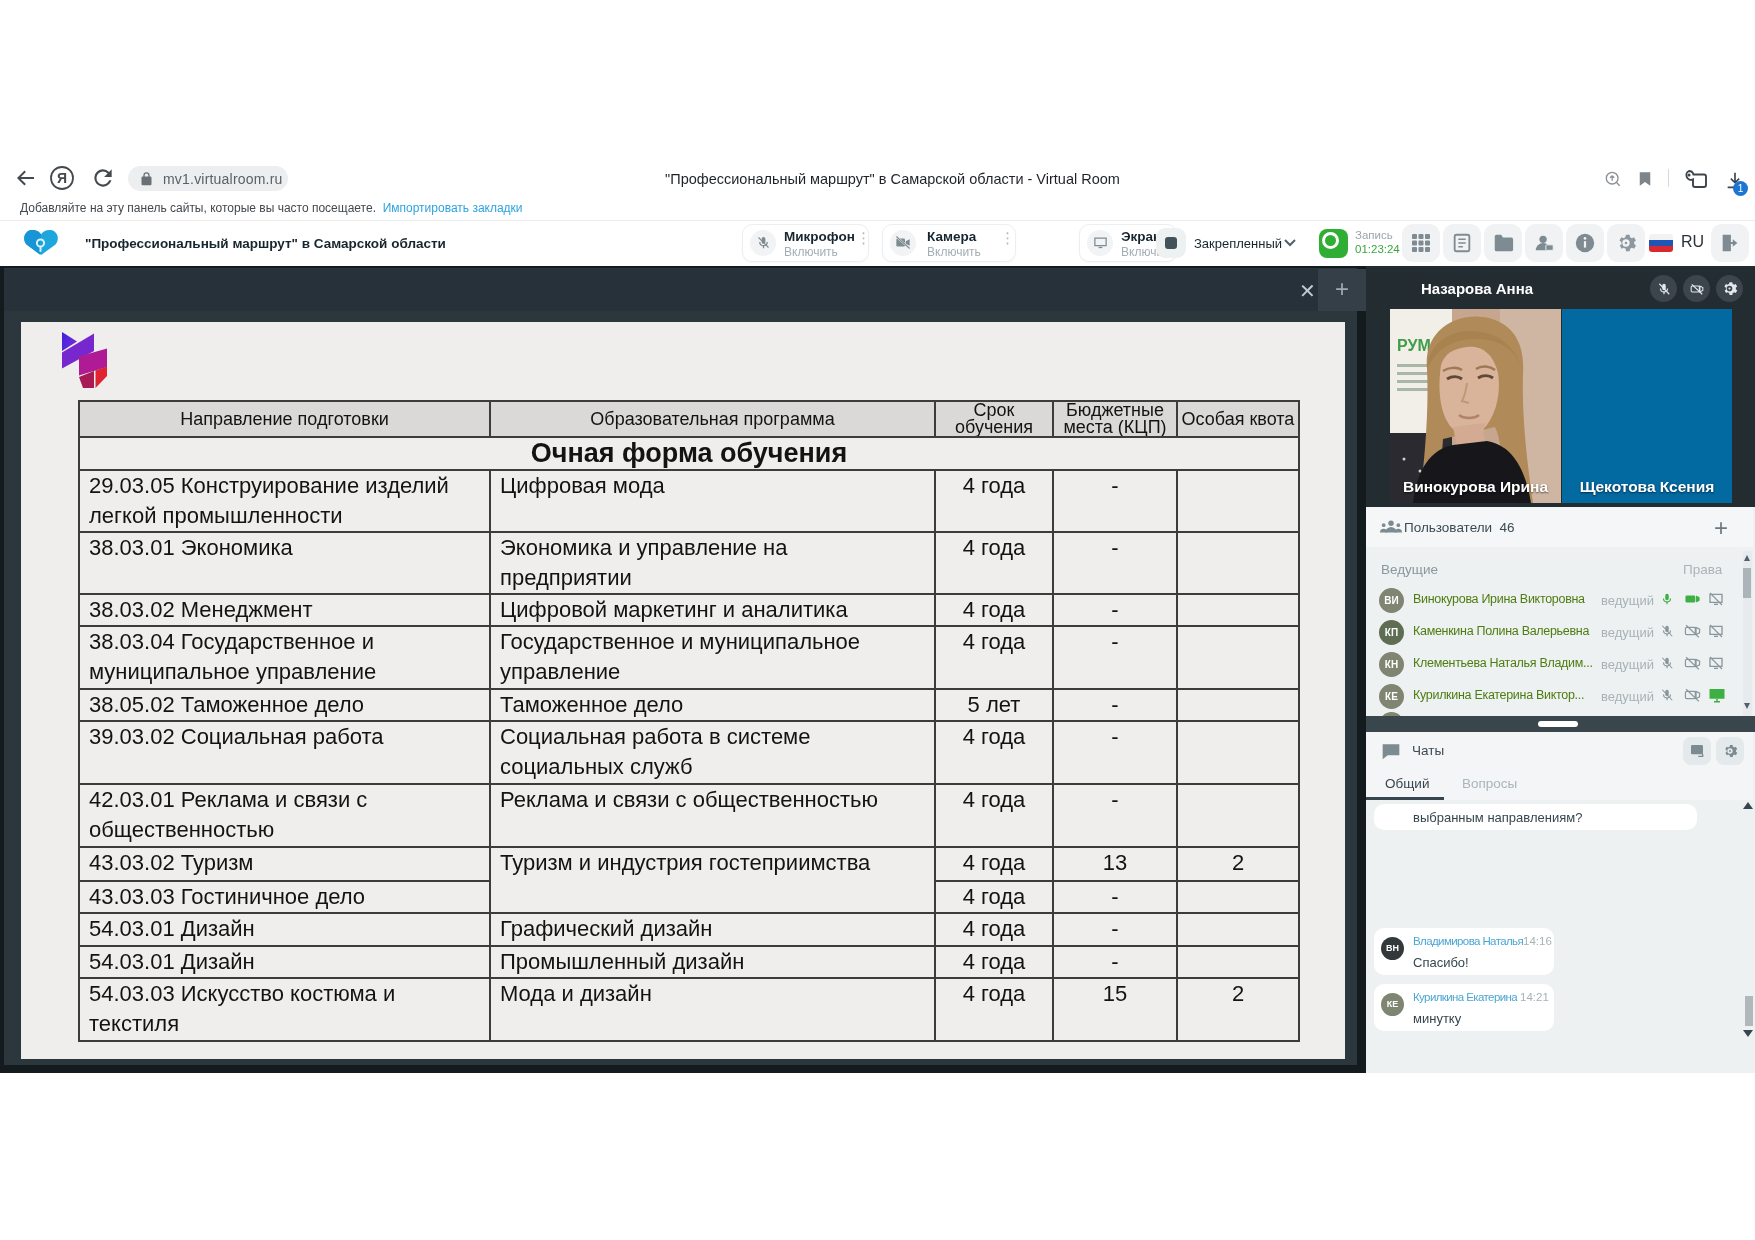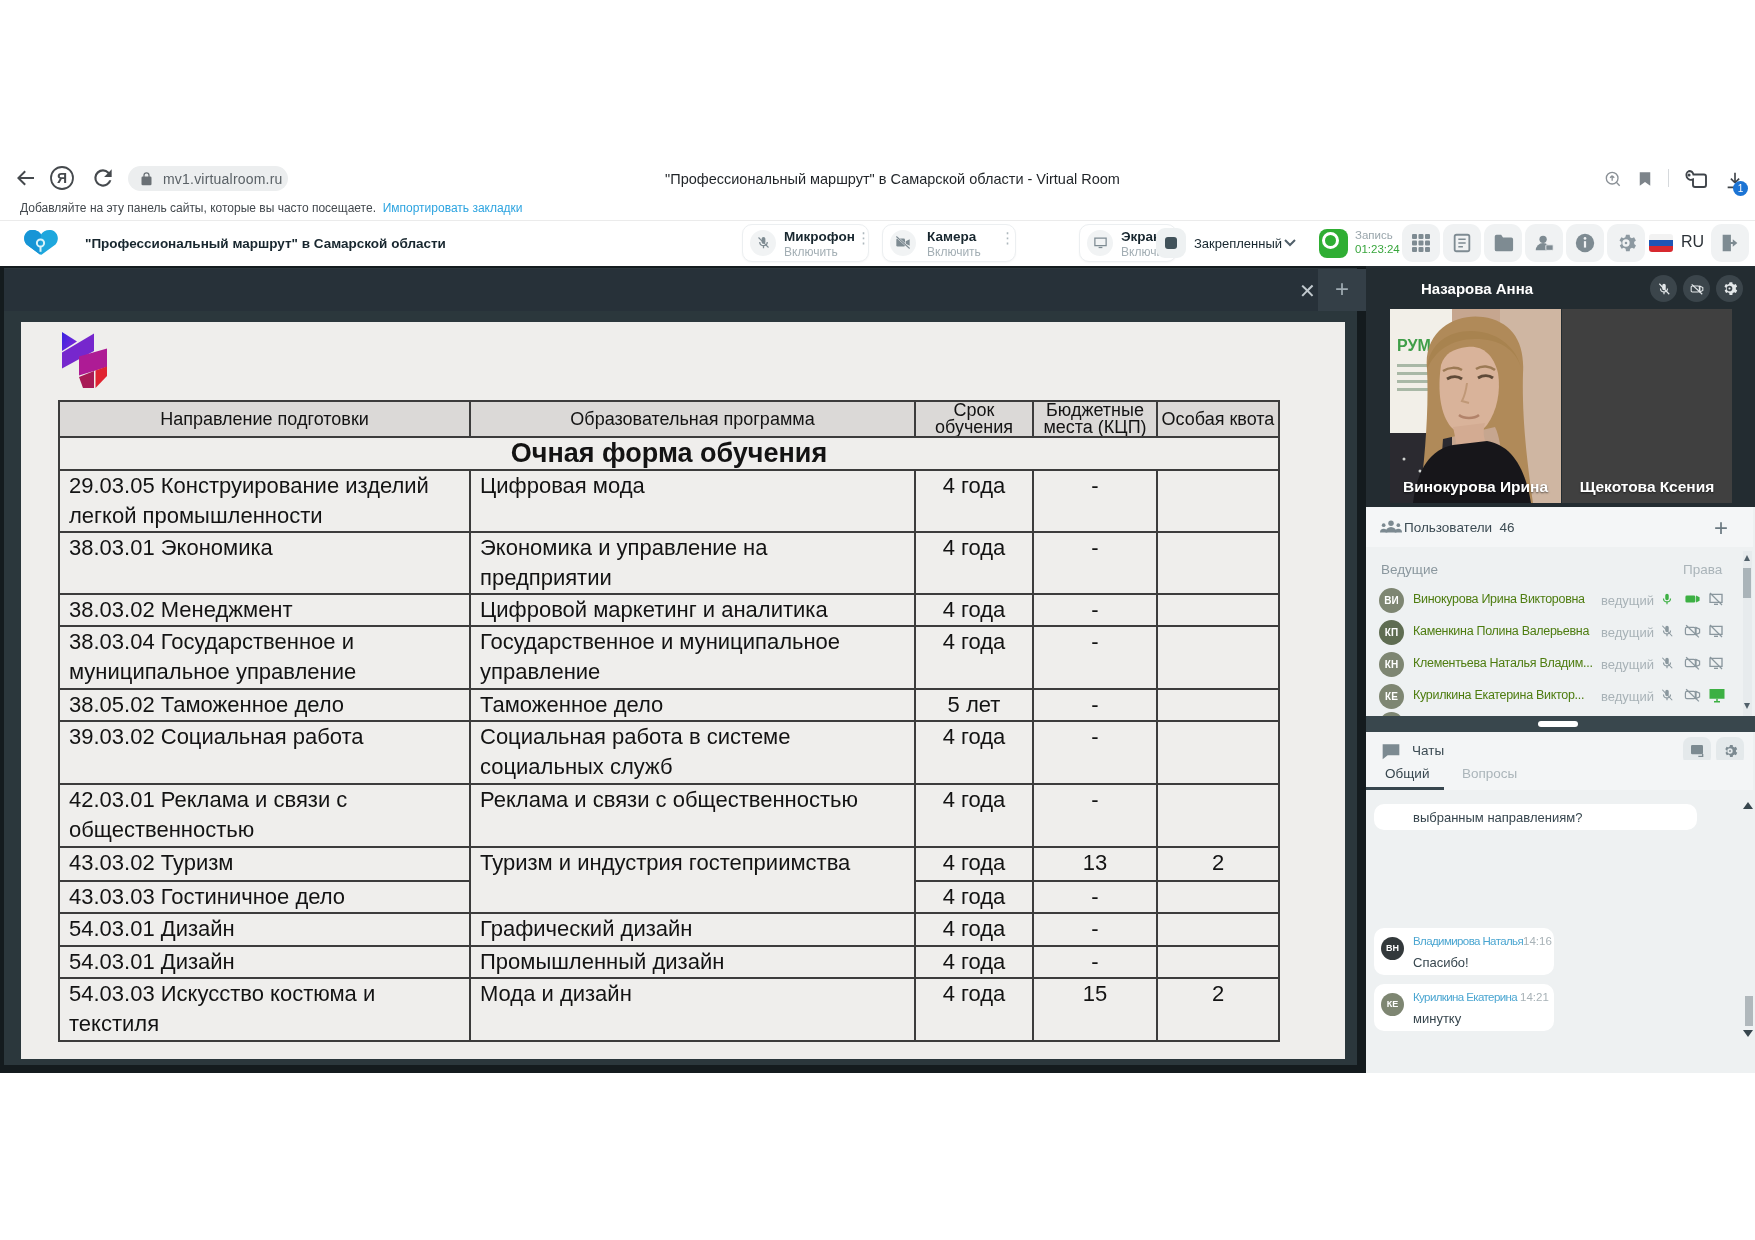--- a/index.html
+++ b/index.html
@@ -31,47 +31,47 @@
 #maininner { position:absolute; left:4px; top:2px; width:1353px; height:797px; background:#2b373c; }
 #sharehead { position:absolute; left:0px; top:1px; width:1353px; height:42px; background:#273139; color:#e6eaec; font-size:14px; }
 #shtxt { position:absolute; left:0; top:13px; width:1300px; text-align:center; }
 #shx { position:absolute; left:1295px; top:10px; font-size:20px; color:#c2cacf; }
 #shplus { position:absolute; left:1314px; top:0px; width:48px; height:42px; background:#343f47; color:#9fabb2; font-size:24px; text-align:center; line-height:40px;}
 #slide { position:absolute; left:17px; top:54px; width:1324px; height:737px; background:#efeeec; }
 
 #slogo { position:absolute; left:41px; top:10px; width:50px; height:57px; }
 #pbar { position:absolute; left:115px; top:17px; width:1170px; height:44px; background:#7c3f9f; }
 #pbar div { width:100%; text-align:center; font-size:27px; font-weight:bold; color:#fff; margin-top:7px; letter-spacing:0.3px; }
-table#tbl { position:absolute; left:37px; top:78px; border-collapse:collapse; table-layout:fixed;padding-left:12px; }
+table#tbl { position:absolute; left:57px; top:78px; border-collapse:collapse; table-layout:fixed;padding-left:12px; }
 #tbl td { border:2px solid #3c3c3c; color:#131313; font-size:22px; padding:0 0 0 9px; line-height:30px; vertical-align:top; overflow:hidden; white-space:nowrap;}
 #tbl td.hd { font-size:18px; text-align:center; vertical-align:middle; padding:0; line-height:17px; background:#dbd9d7;}
 #tbl td.c { text-align:center; padding:0; }
 
 #video { position:absolute; left:1366px; top:266px; width:389px; height:241px; background:#232c31; }
 #vtitle { position:absolute; left:0; top:14px; width:222px; text-align:center; color:#fff; font-size:15px; font-weight:bold; }
 .vbtn { position:absolute; top:9px; width:27px; height:27px; border-radius:50%; background:#3b454b; }
 #tileL { position:absolute; left:24px; top:43px; width:171px; height:194px; background:#c7a794; overflow:hidden;}
-#tileR { position:absolute; left:196px; top:43px; width:170px; height:194px; background:#404040; }
+#tileR { position:absolute; left:196px; top:43px; width:170px; height:194px; background:#0369a1; }
 .vname { position:absolute; bottom:7px; width:100%; text-align:center; color:#fff; font-size:15.5px; font-weight:bold; text-shadow:0 1px 2px rgba(0,0,0,0.6); }
 
 #users { position:absolute; left:1366px; top:507px; width:389px; height:209px; background:#eef1f2; overflow:hidden; }
 #uhead { position:absolute; left:0; top:0; width:387px; height:40px; background:#f4f6f7; }
 #usersscroll { position:absolute; left:377px; top:44px; width:9px; height:165px; background:#e7ebed; }
 #usep { position:absolute; left:1366px; top:716px; width:389px; height:16px; background:#39474d; }
 #usep div { position:absolute; left:172px; top:5px; width:40px; height:6px; border-radius:3px; background:#fff; }
 .urow { position:absolute; left:13px; width:360px; height:32px; }
 .uav { position:absolute; left:0; top:2px; width:25px; height:25px; border-radius:50%; background:#7e8672; color:#fff; font-size:10px; font-weight:bold; text-align:center; line-height:25px; }
 .uname { position:absolute; left:34px; top:6px; font-size:12.5px; letter-spacing:-0.3px; color:#4d7c0f; white-space:nowrap; }
 .urole { position:absolute; left:222px; top:7px; font-size:13px; color:#a8b2b7; }
 .uicons { position:absolute; left:281px; top:4px; width:64px; height:20px; }
 .uicons svg { position:absolute; top:0; }
 
 #chats { position:absolute; left:1366px; top:732px; width:389px; height:341px; background:#eef1f2; }
 #chead { position:absolute; left:0; top:0; width:387px; height:38px; background:#f3f5f6;}
-#ctabs { position:absolute; left:0; top:28px; width:387px; height:30px; background:#f3f5f6; }
+#ctabs { position:absolute; left:0; top:38px; width:387px; height:30px; background:#f3f5f6; }
 #msgs { position:absolute; left:0; top:68px; width:387px; height:239px; }
 .bubble { position:absolute; left:8px; background:#fff; border-radius:10px; }
 .bav { position:absolute; left:7px; top:9px; width:23px; height:23px; border-radius:50%; color:#fff; font-size:9px; font-weight:bold; text-align:center; line-height:23px; }
 .bname { position:absolute; left:39px; top:7px; font-size:11.5px; letter-spacing:-0.6px; color:#4ba6d1; }
 .btime { position:absolute; top:7px; font-size:11.5px; color:#a8b2b7; }
 .btext { position:absolute; left:39px; font-size:13px; color:#37464e; line-height:19px; white-space:nowrap; }
 #cinput { position:absolute; left:0; top:307px; width:387px; height:34px; background:#fff; }
 </style>
 </head>
 <body>

